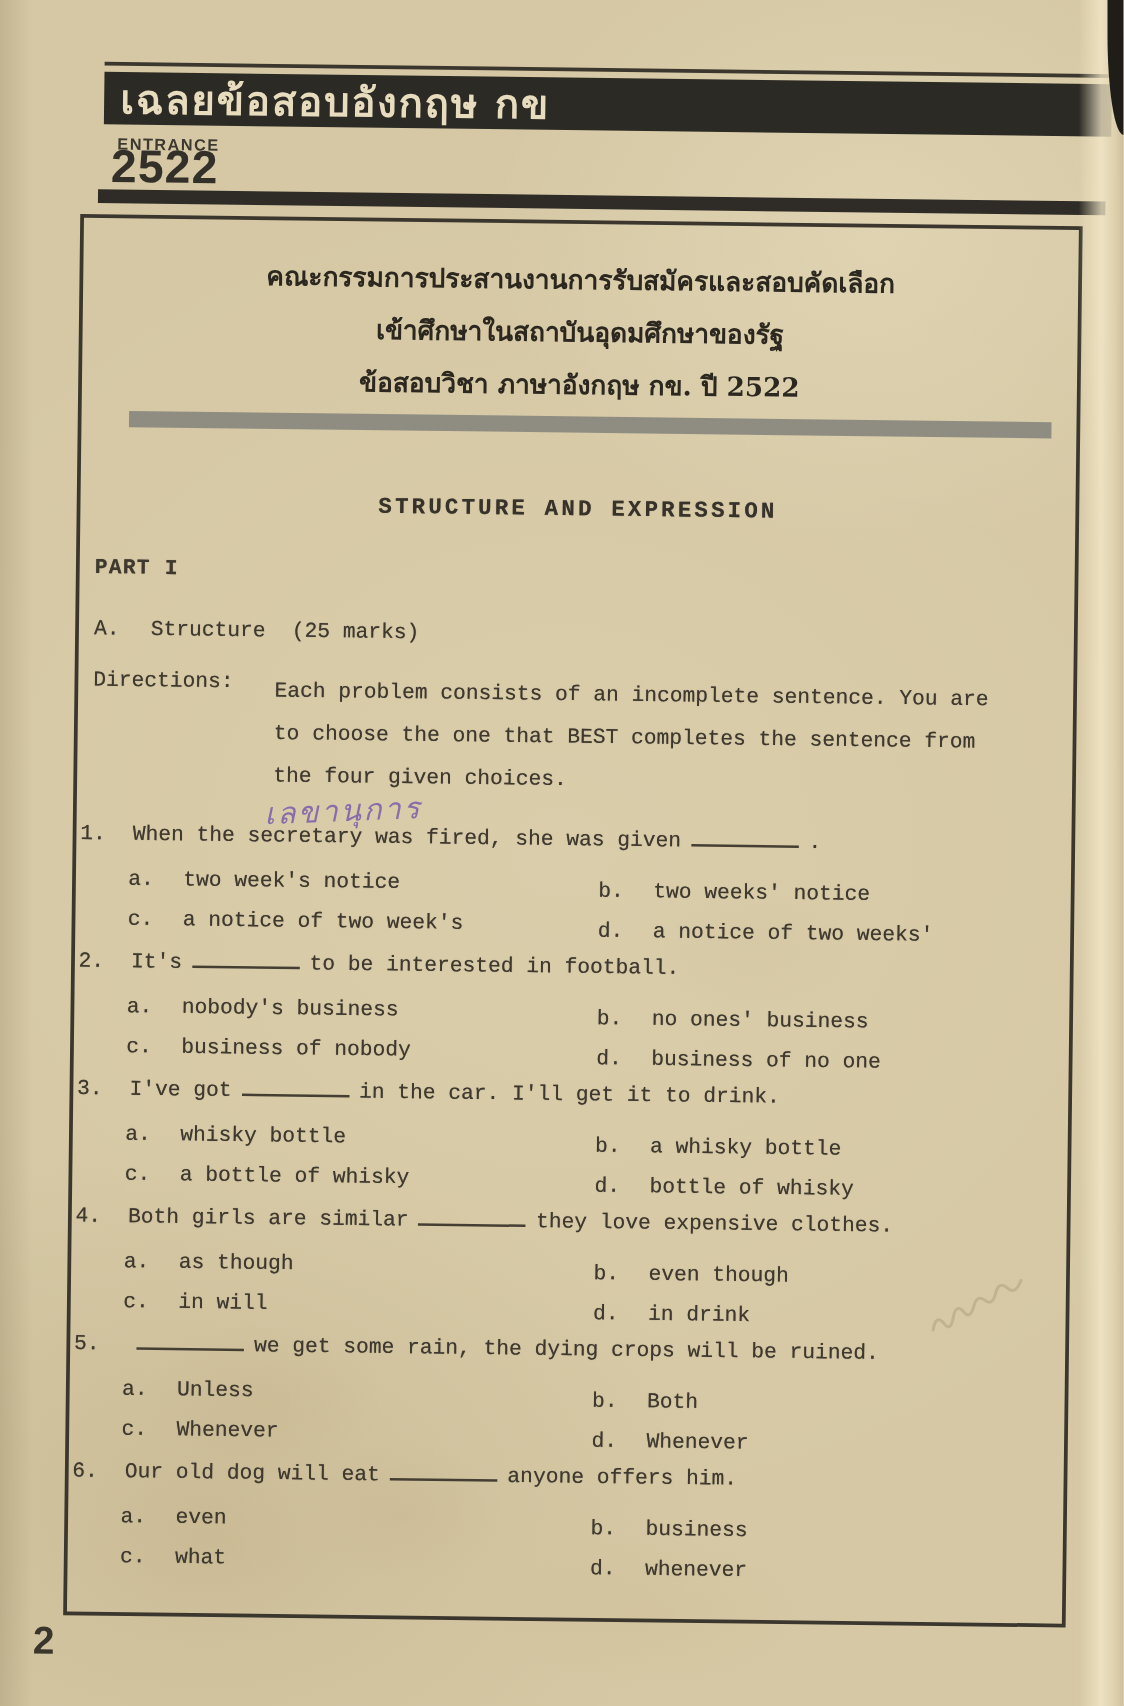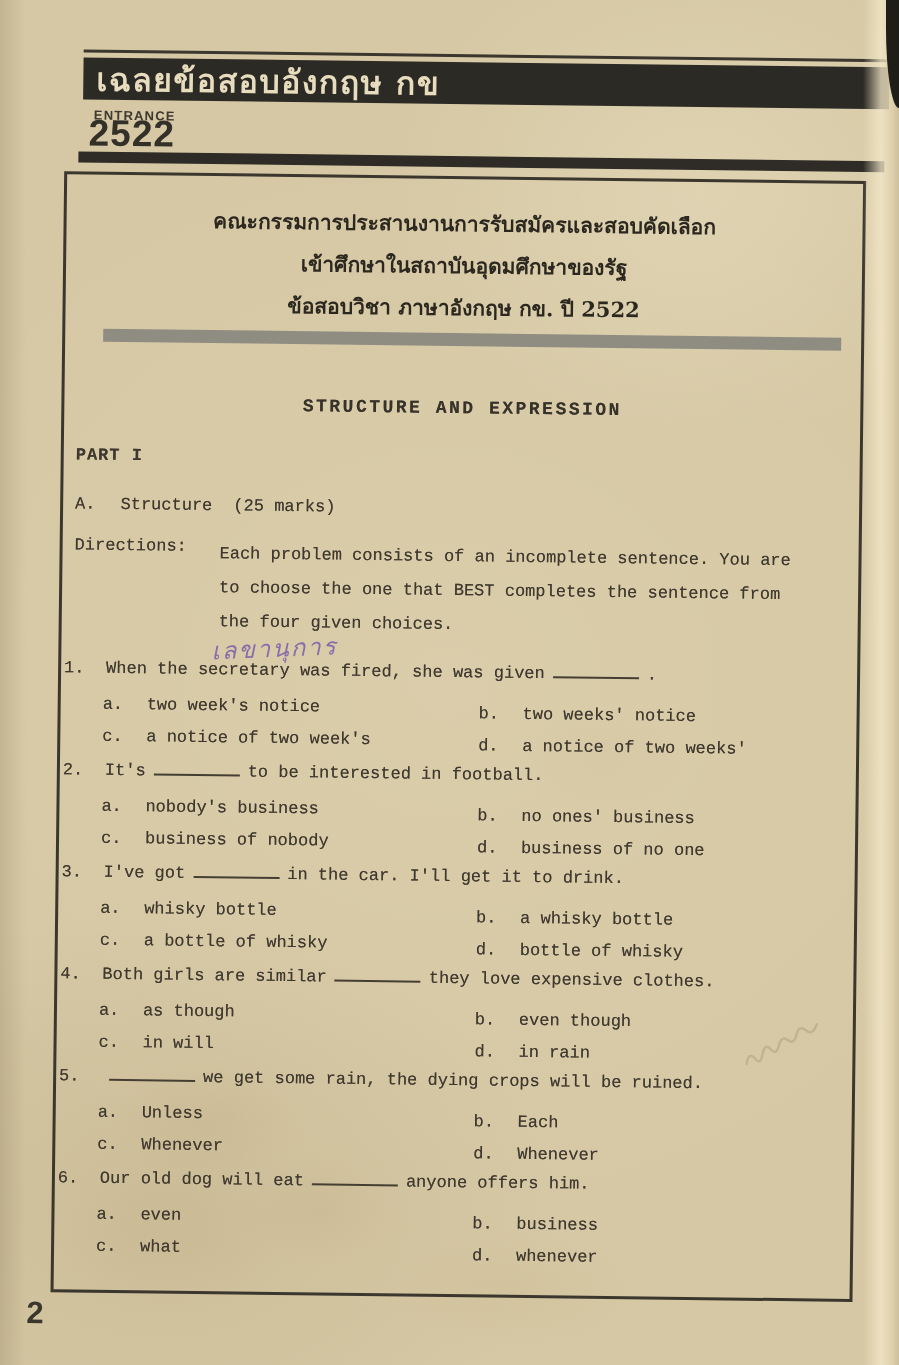--- a/index.html
+++ b/index.html
@@ -199,31 +199,31 @@
         </div>
 
         <div class="q">
           <div class="q-line">
             <span class="q-num">4.</span><span>Both girls are similar</span><span class="blank"></span><span>they love expensive clothes.</span>
           </div>
           <div class="opts">
             <div class="opt"><span class="L">a.</span><span>as though</span></div>
             <div class="opt right"><span class="L">b.</span><span>even though</span></div>
             <div class="opt"><span class="L">c.</span><span>in will</span></div>
-            <div class="opt right"><span class="L">d.</span><span>in rain</span></div>
+            <div class="opt right"><span class="L">d.</span><span>in drink</span></div>
           </div>
         </div>
 
         <div class="q">
           <div class="q-line">
             <span class="q-num">5.</span><span></span><span class="blank"></span><span>we get some rain, the dying crops will be ruined.</span>
           </div>
           <div class="opts">
             <div class="opt"><span class="L">a.</span><span>Unless</span></div>
-            <div class="opt right"><span class="L">b.</span><span>Each</span></div>
+            <div class="opt right"><span class="L">b.</span><span>Both</span></div>
             <div class="opt"><span class="L">c.</span><span>Whenever</span></div>
             <div class="opt right"><span class="L">d.</span><span>Whenever</span></div>
           </div>
         </div>
 
         <div class="q">
           <div class="q-line">
             <span class="q-num">6.</span><span>Our old dog will eat</span><span class="blank"></span><span>anyone offers him.</span>
           </div>
           <div class="opts">

